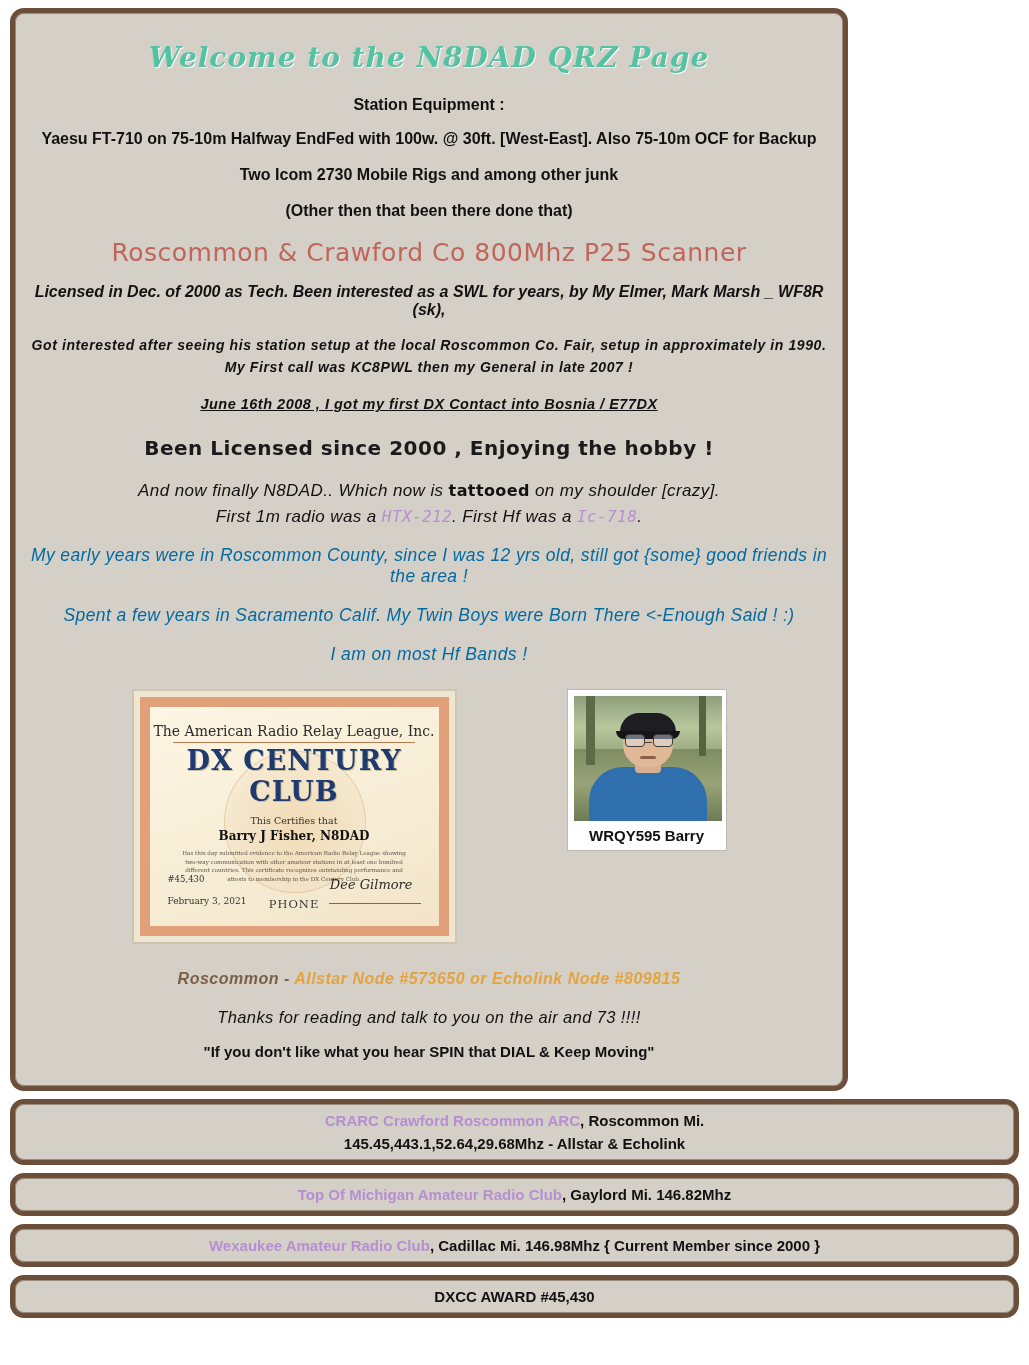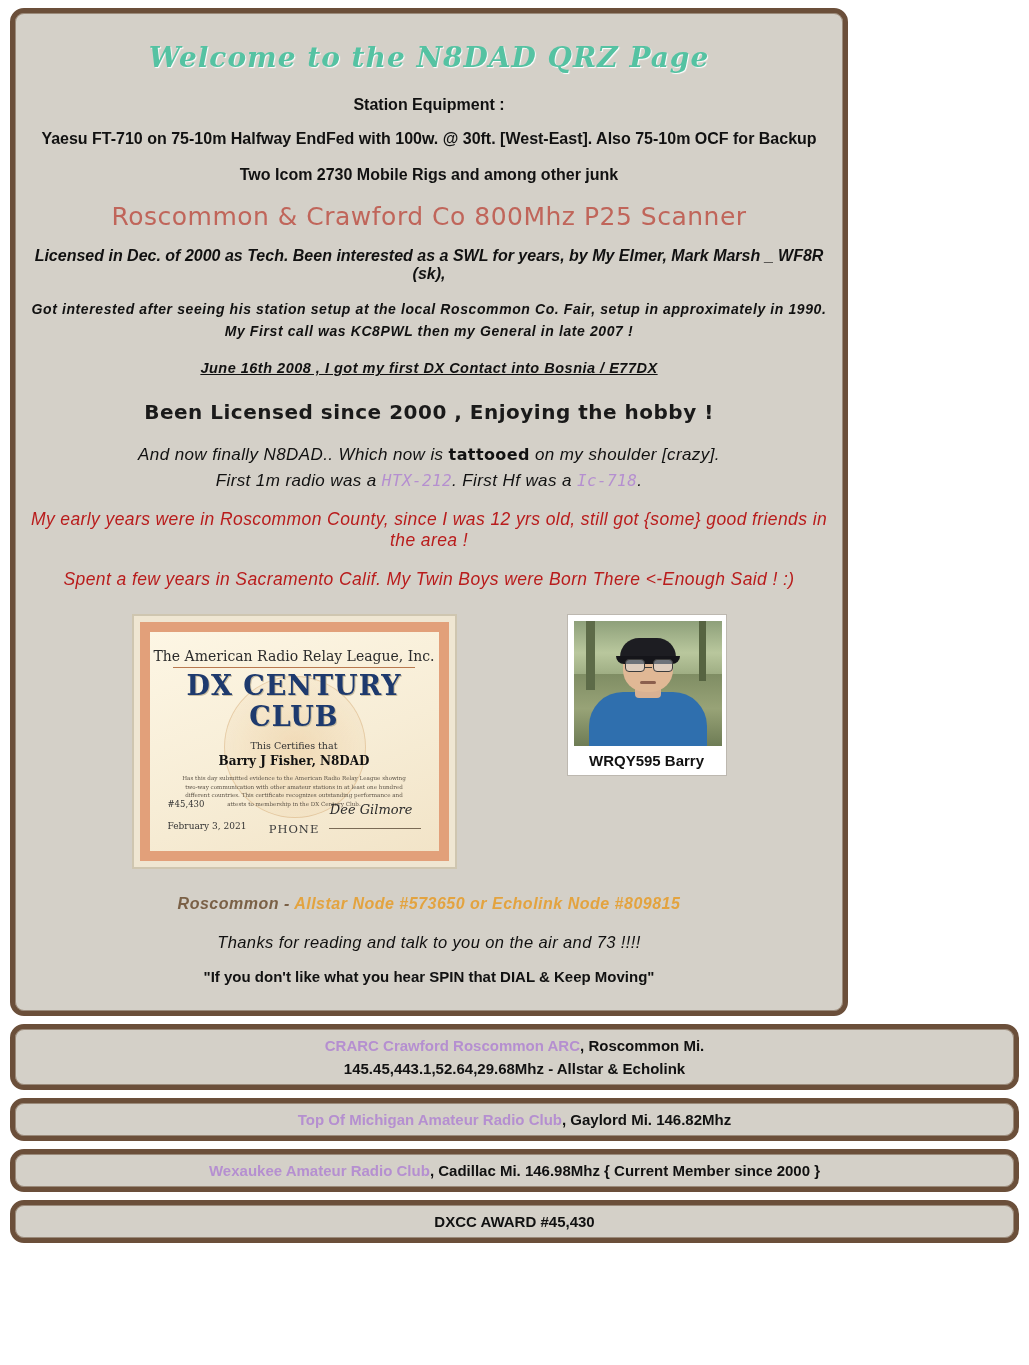--- a/index.html
+++ b/index.html
@@ -122,21 +122,21 @@
     font-family: "DejaVu Sans", sans-serif;
     font-weight: bold;
     font-style: normal;
     font-size: 16px;
   }
   .lilac { color: #b58fd0; font-family: "DejaVu Sans Mono", monospace; font-size: 16px; }
   .big-line {
     text-align: center;
     font-style: italic;
     font-size: 17.5px;
-    color: #b91c1c;
+    color: #0369a1;
     margin: 0 0 18px 0;
     letter-spacing: 0.4px;
   }
   .images-row {
     display: flex;
     justify-content: center;
     align-items: flex-start;
     gap: 110px;
     margin: 24px 0 26px 0;
   }
@@ -388,20 +388,21 @@
 
 <div class="page">
 
   <div class="panel main-panel">
 
     <div class="title">Welcome  to  the  N8DAD  QRZ  Page</div>
 
     <div class="eqp-head">Station Equipment :</div>
     <div class="eqp-line">Yaesu FT-710 on 75-10m Halfway EndFed with 100w. @ 30ft. [West-East]. Also 75-10m OCF for Backup</div>
     <div class="eqp-line">Two Icom 2730 Mobile Rigs and among other junk</div>
+    <div class="eqp-line">(Other then that been there done that)</div>
 
     <div class="scanner">Roscommon &amp; Crawford Co 800Mhz P25 Scanner</div>
 
     <div class="lic">Licensed in Dec. of 2000 as Tech. Been interested as a SWL for years, by My Elmer, Mark Marsh _ WF8R (sk),</div>
 
     <div class="para-small">
       <span>Got  interested  after  seeing  his  station  setup  at  the  local  Roscommon  Co.  Fair,  setup  in  approximately  in  1990.</span><br>
       <span>My  First  call  was  KC8PWL  then  my  General  in  late  2007   !</span>
     </div>
 
@@ -409,20 +410,21 @@
 
     <div class="been-lic">Been  Licensed  since  2000  ,  Enjoying  the  hobby  !</div>
 
     <div class="med-line">
       <span>And  now  finally  N8DAD..  Which  now  is  </span><span class="tattooed">tattooed</span><span>  on  my  shoulder  [crazy].</span><br>
       <span>First  1m  radio  was  a  </span><span class="lilac">HTX-212</span><span>.  First  Hf  was  a  </span><span class="lilac">Ic-718</span><span>.</span>
     </div>
 
     <div class="big-line">My  early  years  were  in  Roscommon  County,  since  I  was  12  yrs  old,  still  got  {some}  good  friends  in  the  area  !</div>
     <div class="big-line">Spent  a  few  years  in  Sacramento  Calif.  My  Twin  Boys  were  Born  There  &lt;-Enough  Said  !  :)</div>
+    <div class="big-line">I  am  on  most  Hf  Bands  !</div>
 
     <div class="images-row">
 
       <div class="cert">
         <div class="cert-inner">
           <div class="cert-seal"></div>
           <div class="cert-arrl">The American Radio Relay League, Inc.</div>
           <div class="cert-rule"></div>
           <div class="cert-title">DX CENTURY CLUB</div>
           <div class="cert-certifies">This Certifies that</div>

